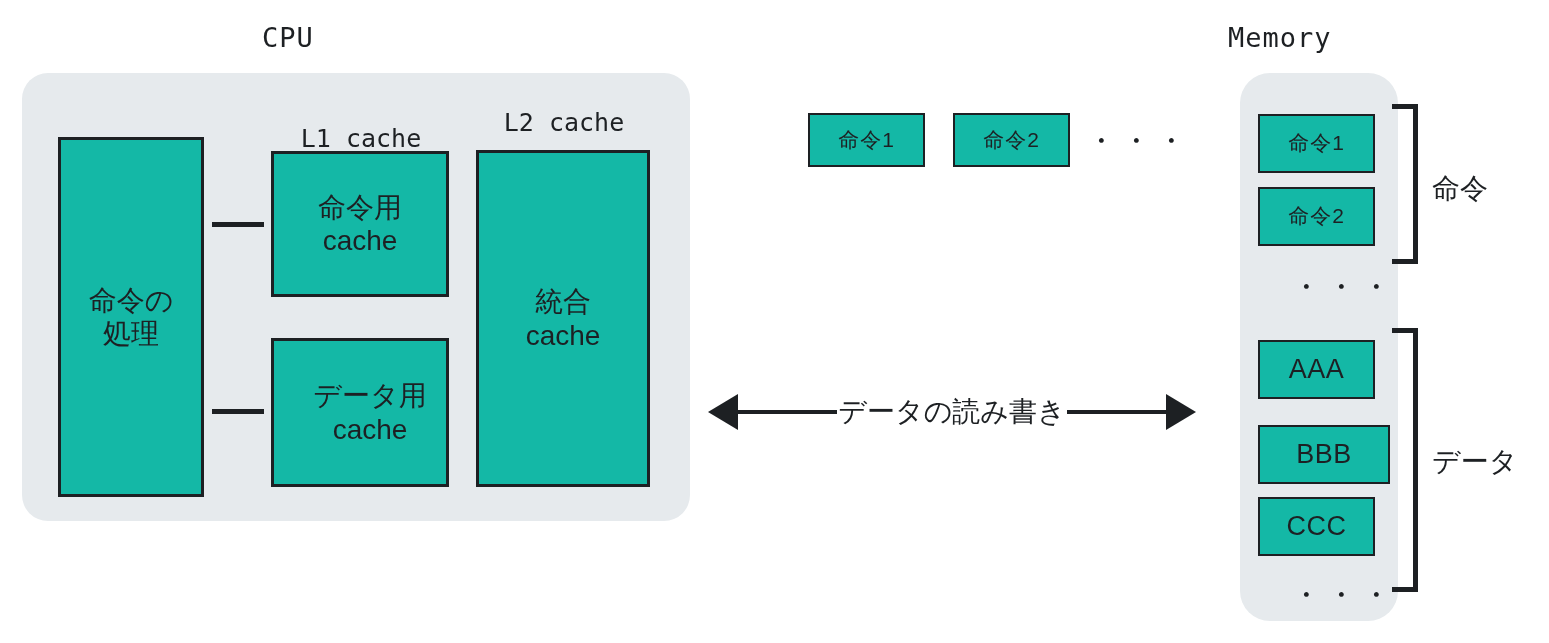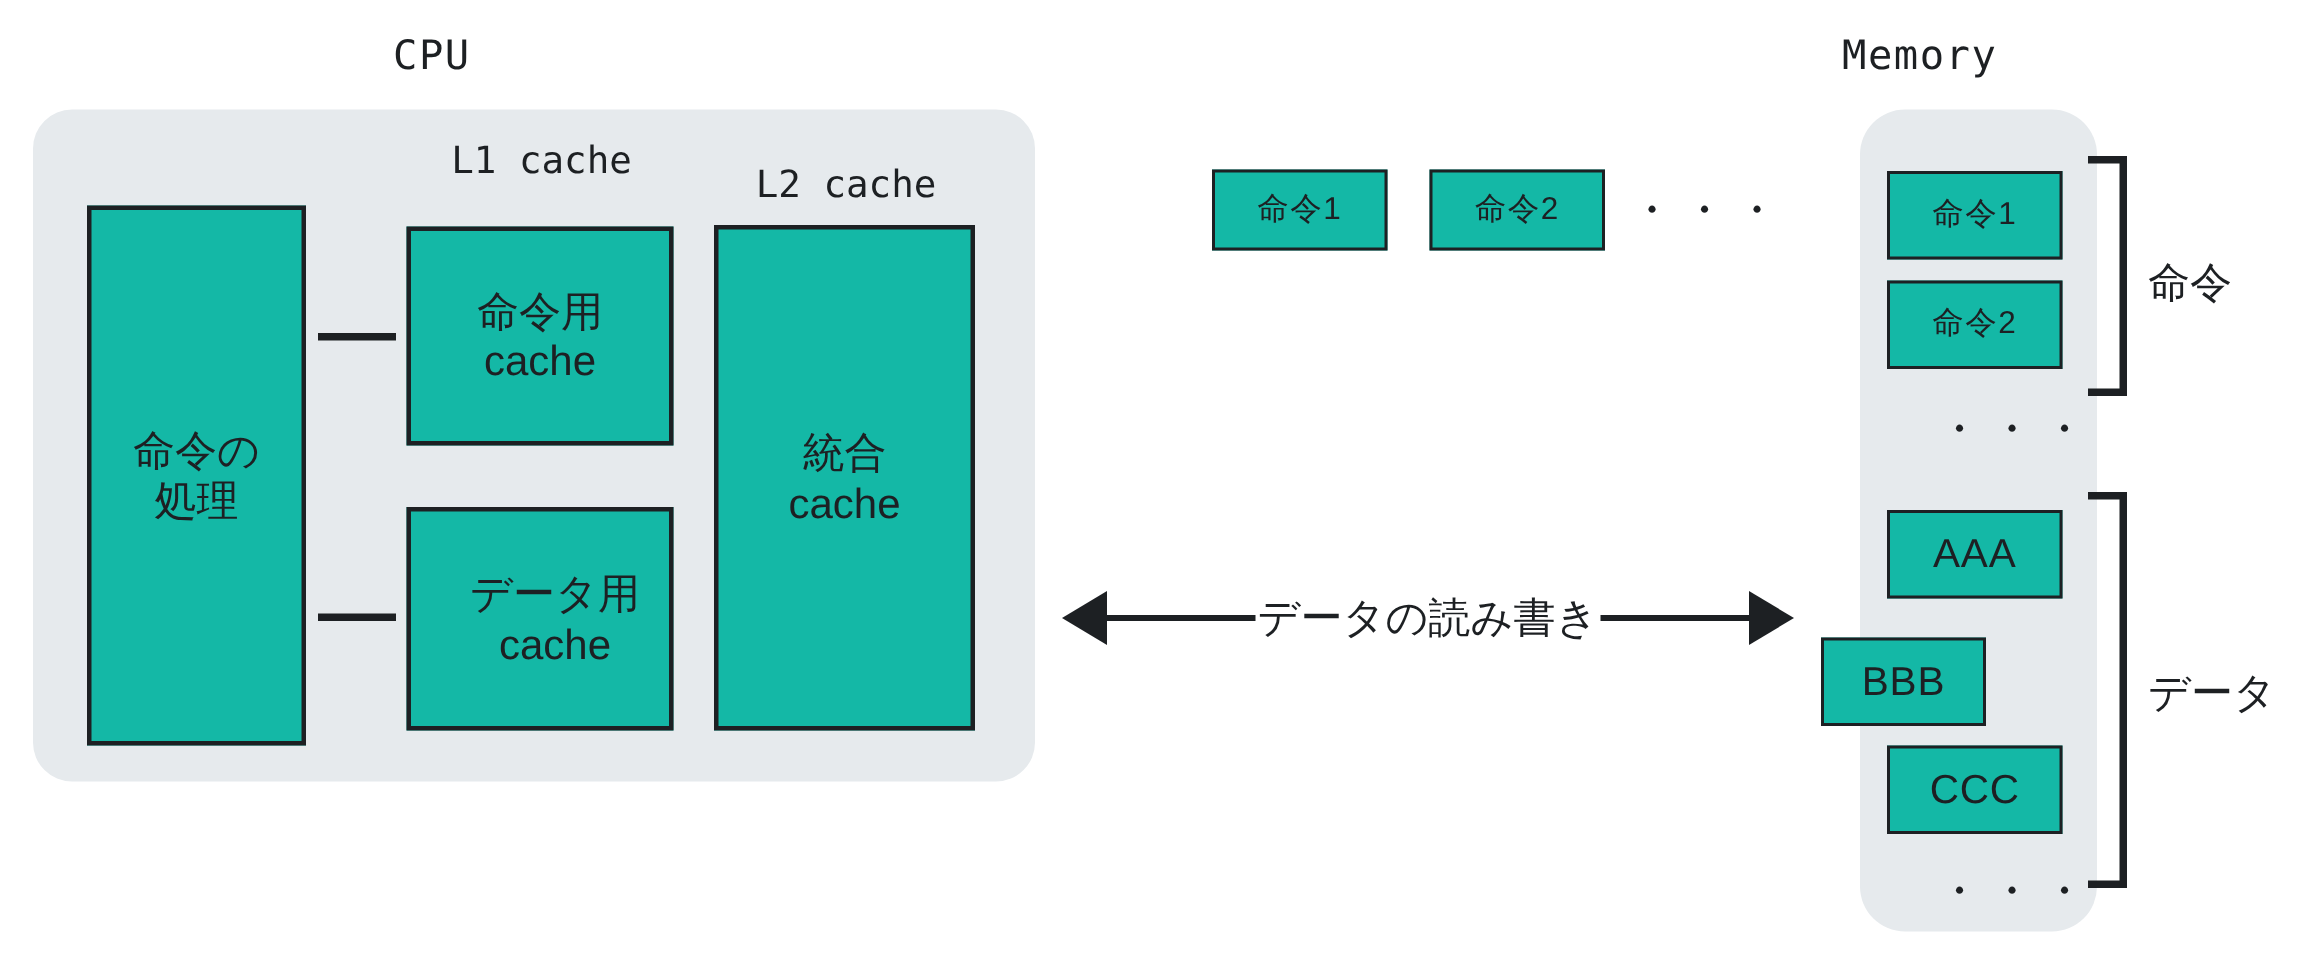--- a/index.html
+++ b/index.html
@@ -142,21 +142,21 @@
 </style>
 </head>
 <body>
 
 <div id="canvas">
 
   <div class="abs section-title" style="left:262px; top:22px; width:180px;">CPU</div>
 
   <div class="abs panel" style="left:22px; top:73px; width:668px; height:448px;"></div>
 
-  <div class="abs cache-label" style="left:270px; top:92px; width:182px;">L1 cache</div>
+  <div class="abs cache-label" style="left:270px; top:124px; width:182px;">L1 cache</div>
 
   <div class="abs cache-label" style="left:476px; top:108px; width:176px;">L2 cache</div>
 
   <div class="abs box" style="left:58px; top:137px; width:146px; height:360px;">
     <div class="box-text">命令の</div>
     <div class="box-text">処理</div>
   </div>
 
   <div class="abs connector" style="left:212px; top:222px; width:52px;"></div>
 
@@ -210,21 +210,21 @@
 
   <div class="abs dots" style="left:1291px; top:272px;">・・・</div>
 
   <div class="abs bracket" style="left:1392px; top:104px; height:160px;"></div>
   <div class="abs group-label" style="left:1432px; top:170px;">命令</div>
 
   <div class="abs box box-thin" style="left:1258px; top:340px; width:117px; height:59px;">
     <div class="box-text-mem">AAA</div>
   </div>
 
-  <div class="abs box box-thin" style="left:1214px; top:425px; width:110px; height:59px;">
+  <div class="abs box box-thin" style="left:1258px; top:425px; width:132px; height:59px;">
     <div class="box-text-mem">BBB</div>
   </div>
 
   <div class="abs box box-thin" style="left:1258px; top:497px; width:117px; height:59px;">
     <div class="box-text-mem">CCC</div>
   </div>
 
   <div class="abs dots" style="left:1291px; top:580px;">・・・</div>
 
   <div class="abs bracket" style="left:1392px; top:328px; height:264px;"></div>

